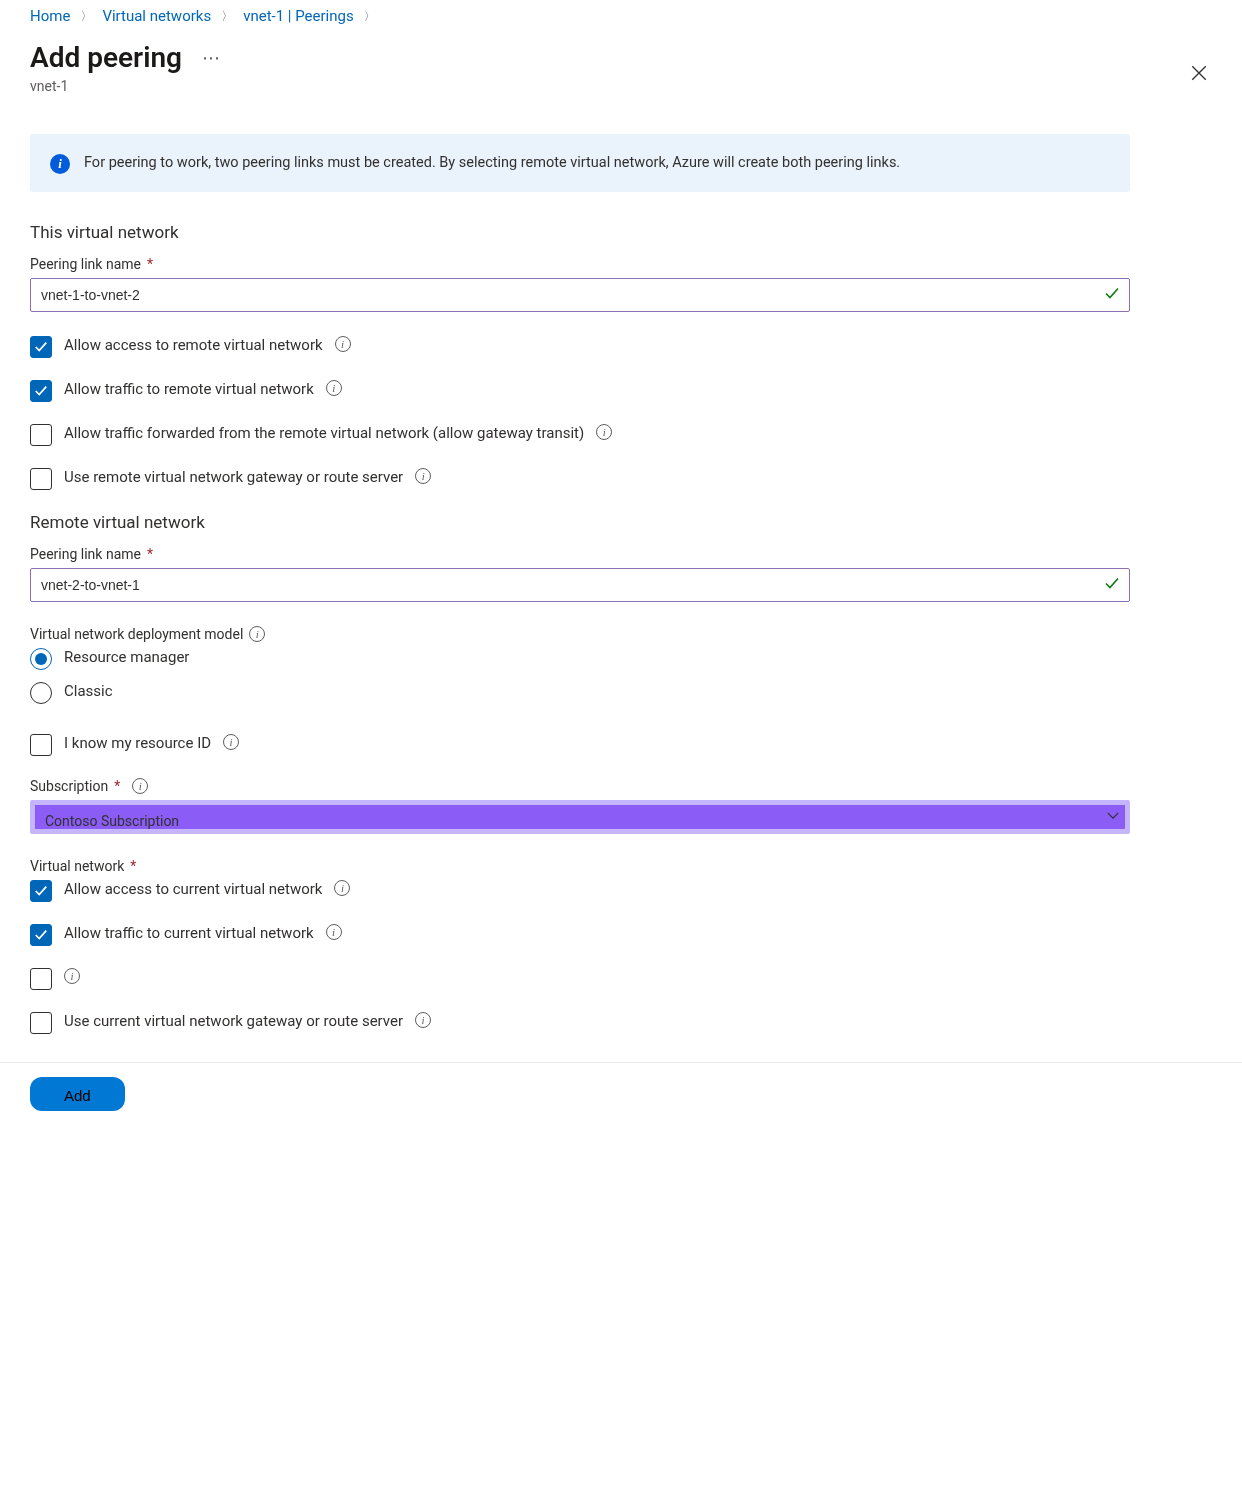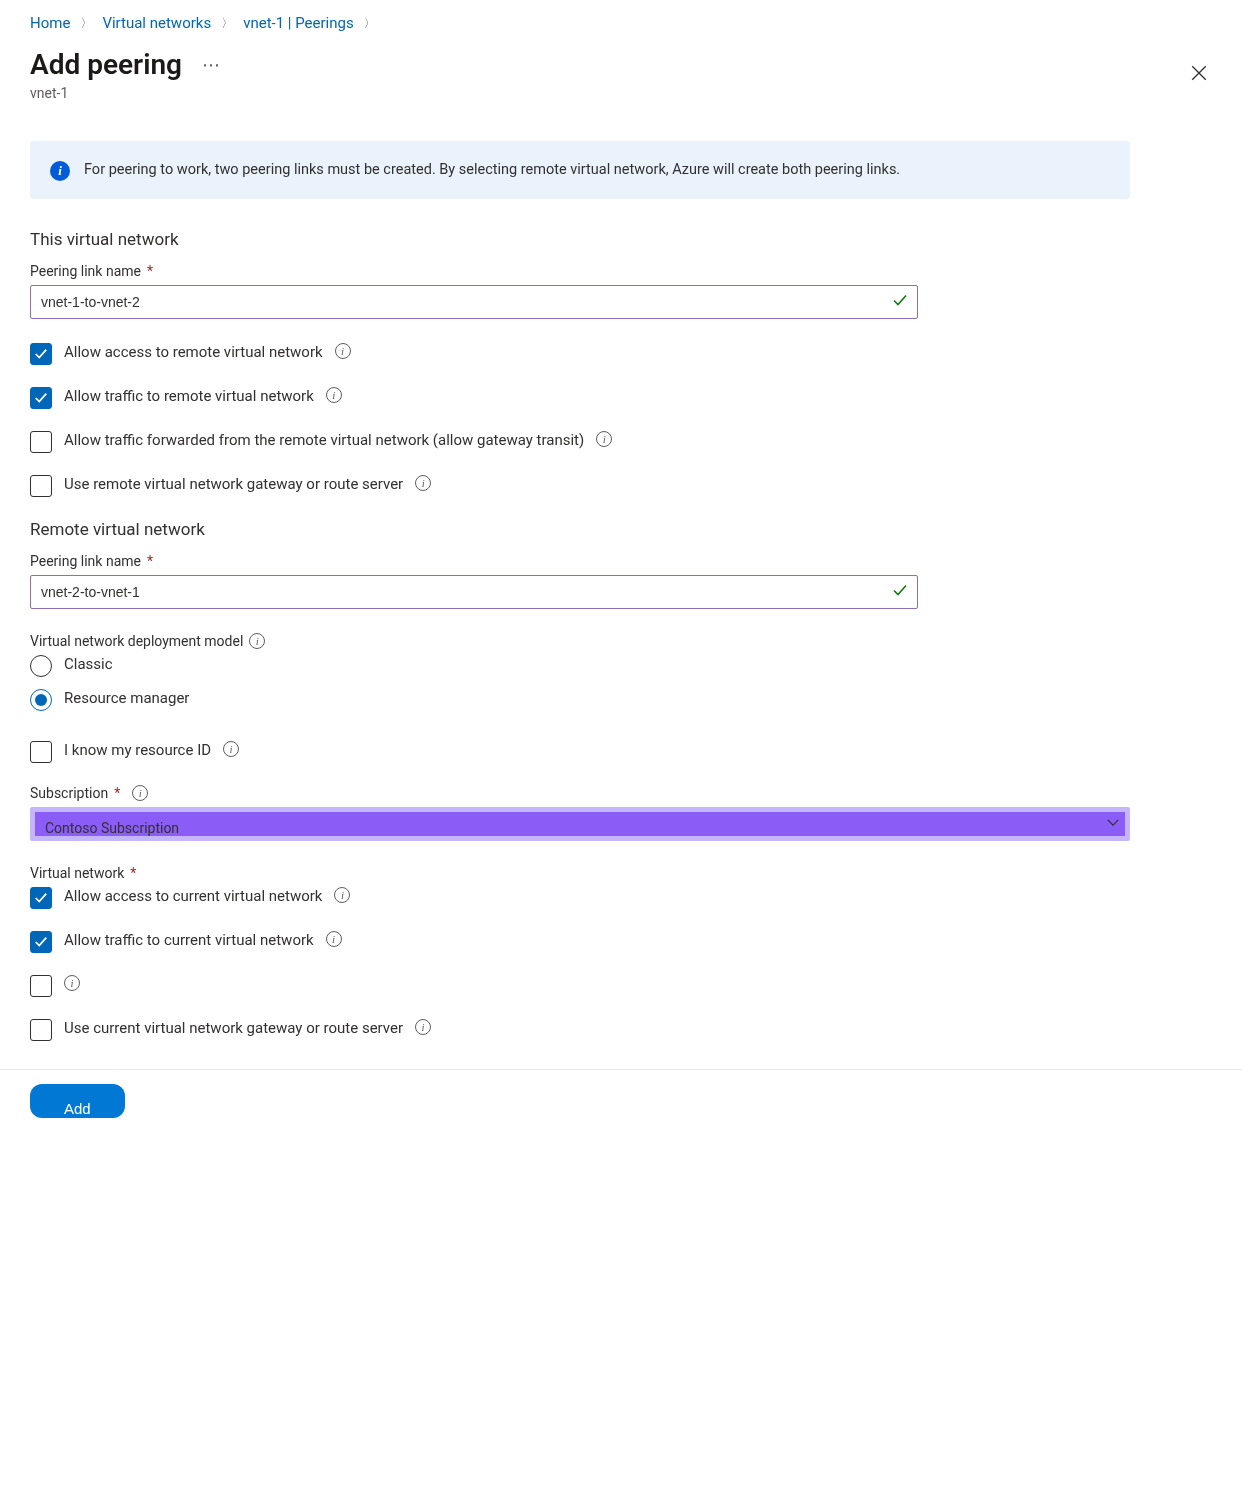--- a/index.html
+++ b/index.html
@@ -4,21 +4,21 @@
 <style>
   * { box-sizing: border-box; margin: 0; padding: 0; }
   body {
     font-family: "Segoe UI", -apple-system, BlinkMacSystemFont, Roboto, "Helvetica Neue", sans-serif;
     font-size: 14px;
     color: #323130;
     background: #fff;
     width: 1242px;
   }
   .page {
-    padding: 14px 30px 0 30px;
+    padding: 7px 30px 0 30px;
     position: relative;
   }
   .breadcrumb {
     display: flex;
     align-items: center;
     gap: 10px;
     font-size: 15px;
     margin-bottom: 16px;
   }
   .breadcrumb a {
@@ -101,21 +101,21 @@
     font-size: 14px;
     color: #323130;
     margin-bottom: 6px;
     display: flex;
     align-items: center;
     gap: 6px;
   }
   .req { color: #a4262c; }
   .text-input-wrap {
     position: relative;
-    width: 888px;
+    width: 1100px;
     margin-bottom: 24px;
   }
   .text-input {
     width: 100%;
     height: 34px;
     border: 1px solid #8c6fb5;
     border-radius: 2px;
     padding: 0 34px 0 10px;
     font-size: 14px;
     color: #323130;
@@ -219,24 +219,24 @@
     color: #323130;
   }
   .chevron-down svg { width: 14px; height: 14px; }
   .footer {
     border-top: 1px solid #edebe9;
     padding: 14px 30px 30px 30px;
     margin-top: 28px;
   }
   .btn-primary {
     background: #0078d4;
-    color: #ffffff;
+    color: #000000;
     border: none;
     height: 34px;
-    padding: 16px 34px;
+    padding: 10px 34px;
     font-size: 15px;
     border-radius: 12px;
     cursor: pointer;
     font-weight: 400;
   }
 </style>
 </head>
 <body>
 
 <div class="page">
@@ -322,26 +322,26 @@
         </svg>
     </span>
   </div>
 
   <div class="field-label">
     <span>Virtual network deployment model</span>
     <span class="info-circ">i</span>
   </div>
   <div class="radio-group">
     <div class="radio-row">
+      <div class="radio checked"></div>
+      <span class="lbl">Resource manager</span>
+    </div>
+    <div class="radio-row">
       <div class="radio"></div>
       <span class="lbl">Classic</span>
-    </div>
-    <div class="radio-row">
-      <div class="radio checked"></div>
-      <span class="lbl">Resource manager</span>
     </div>
   </div>
 
   <div class="checkbox-row mt-block">
     <div class="cb"></div>
     <span class="lbl">I know my resource ID</span>
     <span class="info-circ">i</span>
   </div>
 
   <div class="field-label">

